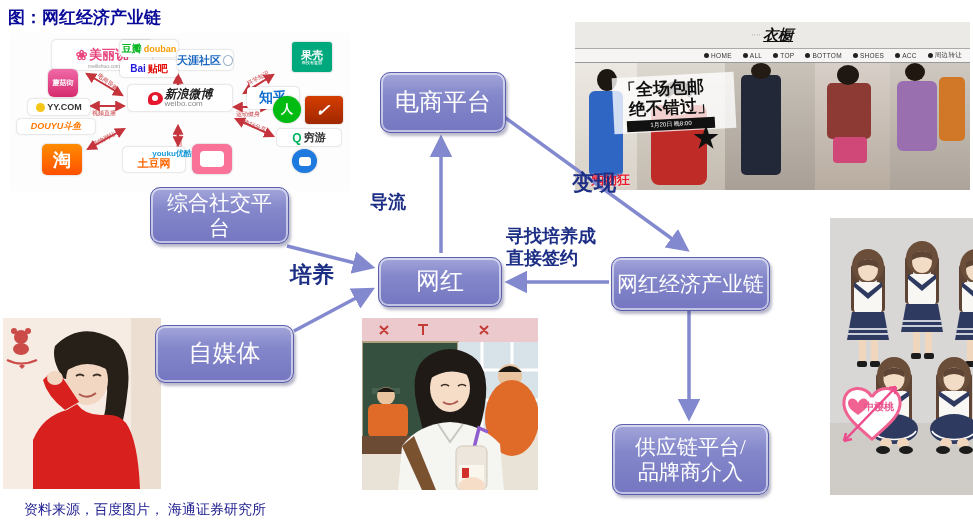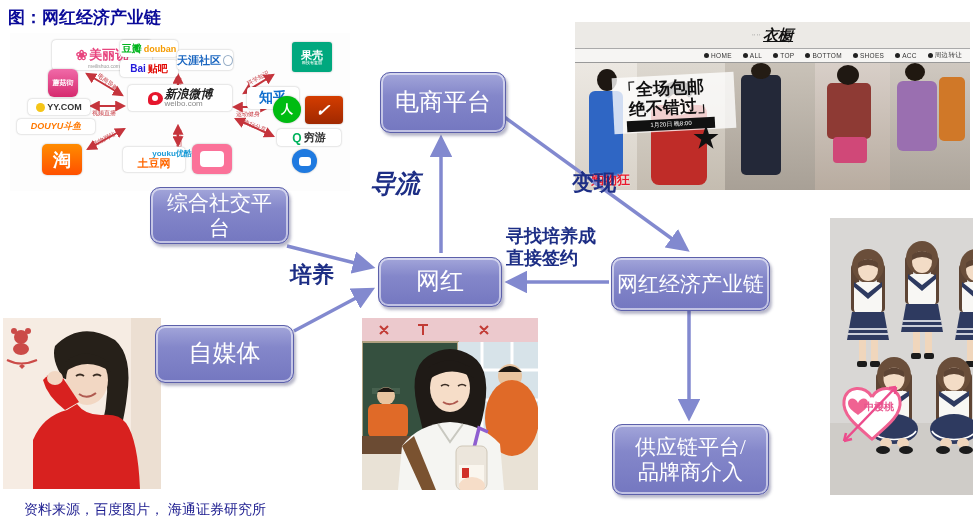--- a/index.html
+++ b/index.html
@@ -309,20 +309,20 @@
     </g>
   </svg>
 
   <div class="pbox" style="left:380px;top:72px;width:124px;height:59px;font-size:24px;z-index:4;">电商平台</div>
   <div class="pbox" style="left:150px;top:187px;width:139px;height:57px;font-size:21px;padding:0 10px;box-sizing:border-box;z-index:4;">综合社交平台</div>
   <div class="pbox" style="left:378px;top:257px;width:122px;height:48px;font-size:24px;z-index:4;">网红</div>
   <div class="pbox" style="left:611px;top:257px;width:157px;height:52px;font-size:21px;z-index:4;">网红经济产业链</div>
   <div class="pbox" style="left:155px;top:325px;width:137px;height:56px;font-size:24px;z-index:4;">自媒体</div>
   <div class="pbox" style="left:612px;top:424px;width:157px;height:71px;font-size:21px;padding:8px 14px;box-sizing:border-box;z-index:4;">供应链平台/品牌商介入</div>
 
-  <div class="lbl" style="left:370px;top:169px;font-size:25px;z-index:4;font-style:italic;">导流</div>
+  <div class="lbl" style="left:370px;top:192px;font-size:18px;z-index:4;">导流</div>
   <div class="lbl" style="left:538px;top:170px;font-size:22px;z-index:4;margin-left:34px;">变现</div>
   <div class="lbl" style="left:290px;top:262px;font-size:22px;z-index:4;">培养</div>
   <div class="lbl" style="left:506px;top:226px;width:96px;font-size:18px;z-index:4;">寻找培养成直接签约</div>
 
   <div class="abs" style="left:24px;top:501px;font-size:14px;color:#1c1c8f;">资料来源，百度图片， 海通证券研究所</div>
 
 </div>
 
 </body></html>

